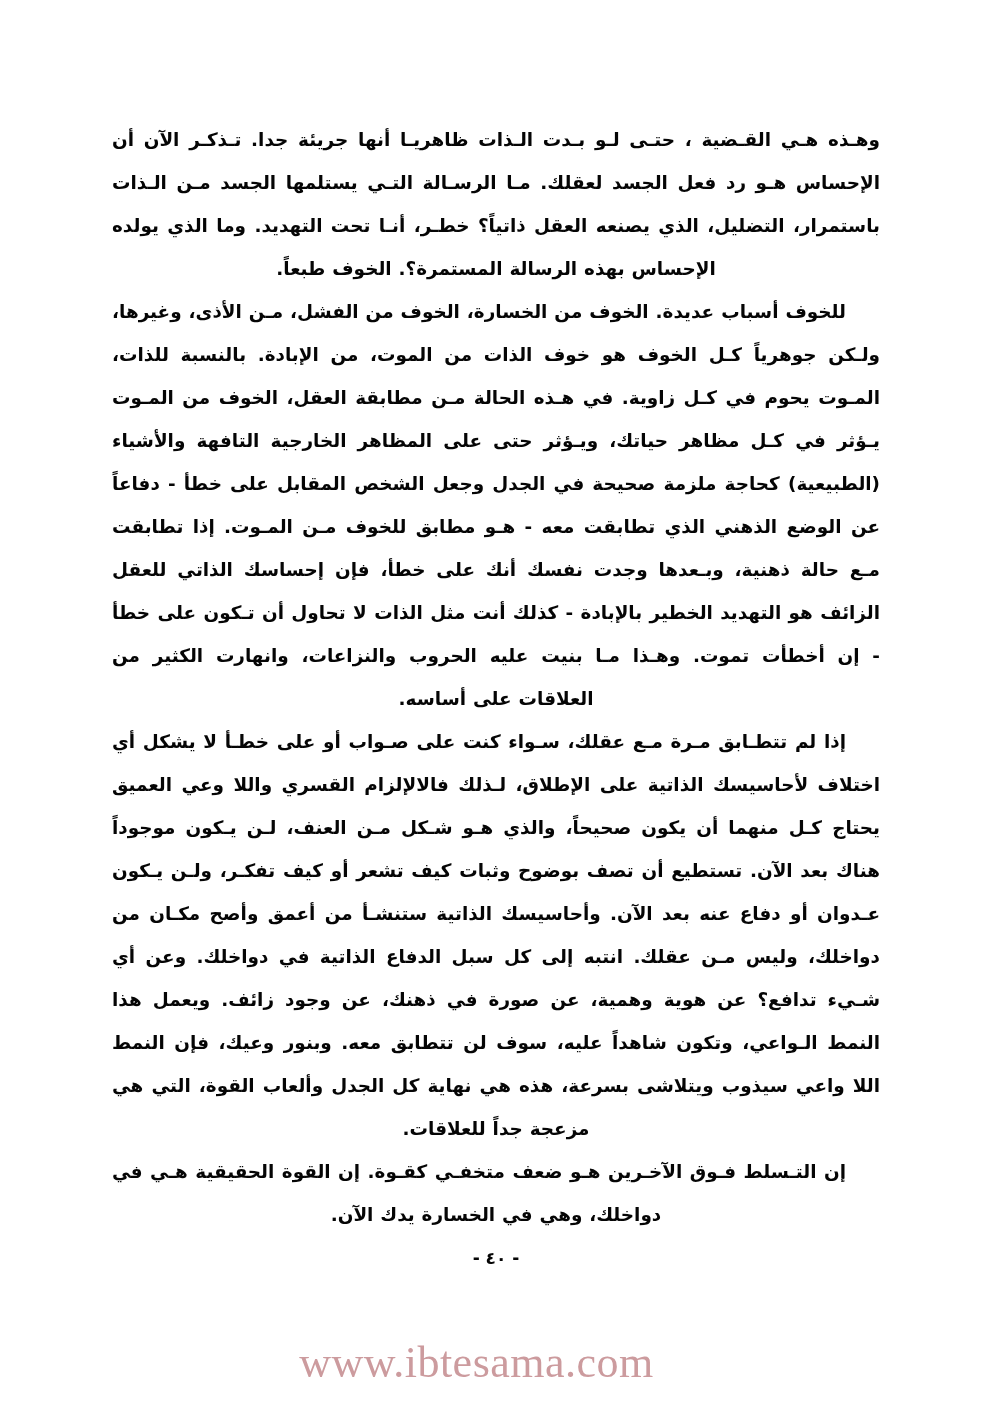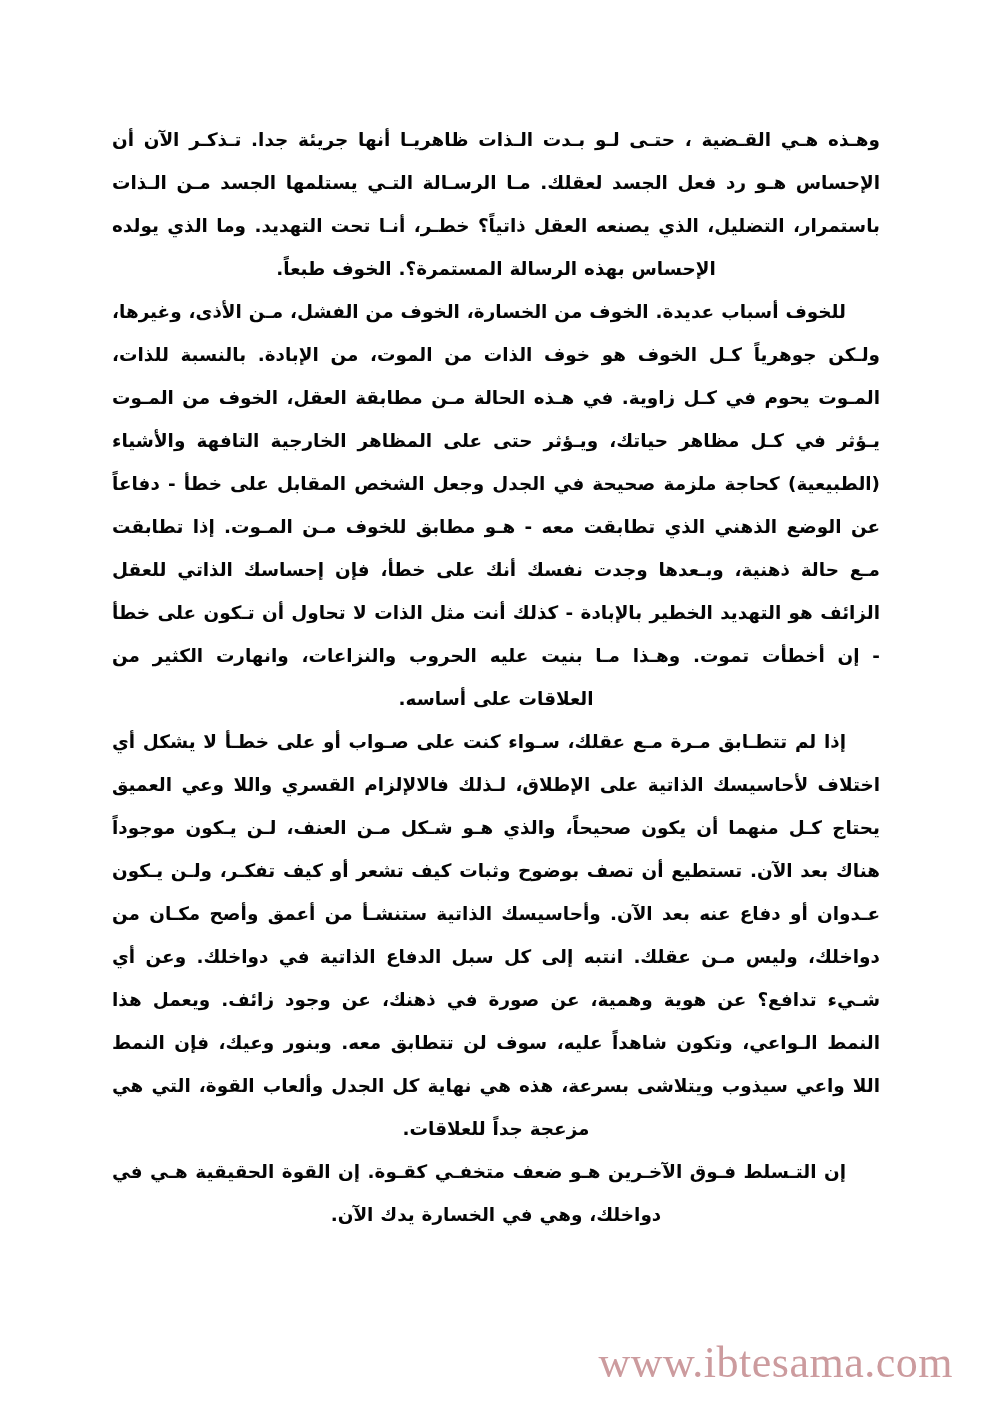--- a/index.html
+++ b/index.html
@@ -63,21 +63,21 @@
     font-weight: 600;
     letter-spacing: 2px;
   }
 
   
   #watermark {
     position: absolute;
     top: 1337px;
     left: 0;
     width: 953px;
-    text-align: right;
+    text-align: center;
     direction: ltr;
     color: #cc9b9e;
     font-family: "Liberation Serif", "DejaVu Serif", serif;
     font-size: 44px;
     font-weight: 400;
     letter-spacing: 0.5px;
     user-select: none;
   }
 </style>
 </head>
@@ -85,16 +85,17 @@
 
 <div id="page" style="background: rgb(255, 255, 255);">
 
   <div id="body-text" style="color: rgb(5, 5, 5);">
     <p class="para first">وهـذه هـي القـضية ، حتـى لـو بـدت الـذات ظاهريـا أنها جريئة جدا. تـذكـر الآن أن الإحساس هـو رد فعل الجسد لعقلك. مـا الرسـالة التـي يستلمها الجسد مـن الـذات باستمرار، التضليل، الذي يصنعه العقل ذاتياً؟ خطـر، أنـا تحت التهديد. وما الذي يولده الإحساس بهذه الرسالة المستمرة؟. الخوف طبعاً.</p>
     <p class="para">للخوف أسباب عديدة. الخوف من الخسارة، الخوف من الفشل، مـن الأذى، وغيرها، ولـكن جوهرياً كـل الخوف هو خوف الذات من الموت، من الإبادة. بالنسبة للذات، المـوت يحوم في كـل زاوية. في هـذه الحالة مـن مطابقة العقل، الخوف من المـوت يـؤثر في كـل مظاهر حياتك، ويـؤثر حتى على المظاهر الخارجية التافهة والأشياء (الطبيعية) كحاجة ملزمة صحيحة في الجدل وجعل الشخص المقابل على خطأ - دفاعاً عن الوضع الذهني الذي تطابقت معه - هـو مطابق للخوف مـن المـوت. إذا تطابقت مـع حالة ذهنية، وبـعدها وجدت نفسك أنك على خطأ، فإن إحساسك الذاتي للعقل الزائف هو التهديد الخطير بالإبادة - كذلك أنت مثل الذات لا تحاول أن تـكون على خطأ - إن أخطأت تموت. وهـذا مـا بنيت عليه الحروب والنزاعات، وانهارت الكثير من العلاقات على أساسه.</p>
     <p class="para">إذا لم تتطـابق مـرة مـع عقلك، سـواء كنت على صـواب أو على خطـأ لا يشكل أي اختلاف لأحاسيسك الذاتية على الإطلاق، لـذلك فالالإلزام القسري واللا وعي العميق يحتاج كـل منهما أن يكون صحيحاً، والذي هـو شـكل مـن العنف، لـن يـكون موجوداً هناك بعد الآن. تستطيع أن تصف بوضوح وثبات كيف تشعر أو كيف تفكـر، ولـن يـكون عـدوان أو دفاع عنه بعد الآن. وأحاسيسك الذاتية ستنشـأ من أعمق وأصح مكـان من دواخلك، وليس مـن عقلك. انتبه إلى كل سبل الدفاع الذاتية في دواخلك. وعن أي شـيء تدافع؟ عن هوية وهمية، عن صورة في ذهنك، عن وجود زائف. ويعمل هذا النمط الـواعي، وتكون شاهداً عليه، سوف لن تتطابق معه. وبنور وعيك، فإن النمط اللا واعي سيذوب ويتلاشى بسرعة، هذه هي نهاية كل الجدل وألعاب القوة، التي هي مزعجة جداً للعلاقات.</p>
     <p class="para">إن التـسلط فـوق الآخـرين هـو ضعف متخفـي كقـوة. إن القوة الحقيقية هـي في دواخلك، وهي في الخسارة يدك الآن.</p>
   </div>
 
+  <div id="folio" style="color: rgb(5, 5, 5);">- ٤٠ -</div>
 
   <div id="watermark" style="color: rgb(204, 155, 158);">www.ibtesama.com</div>
 
 </div>
 
 </body></html>

